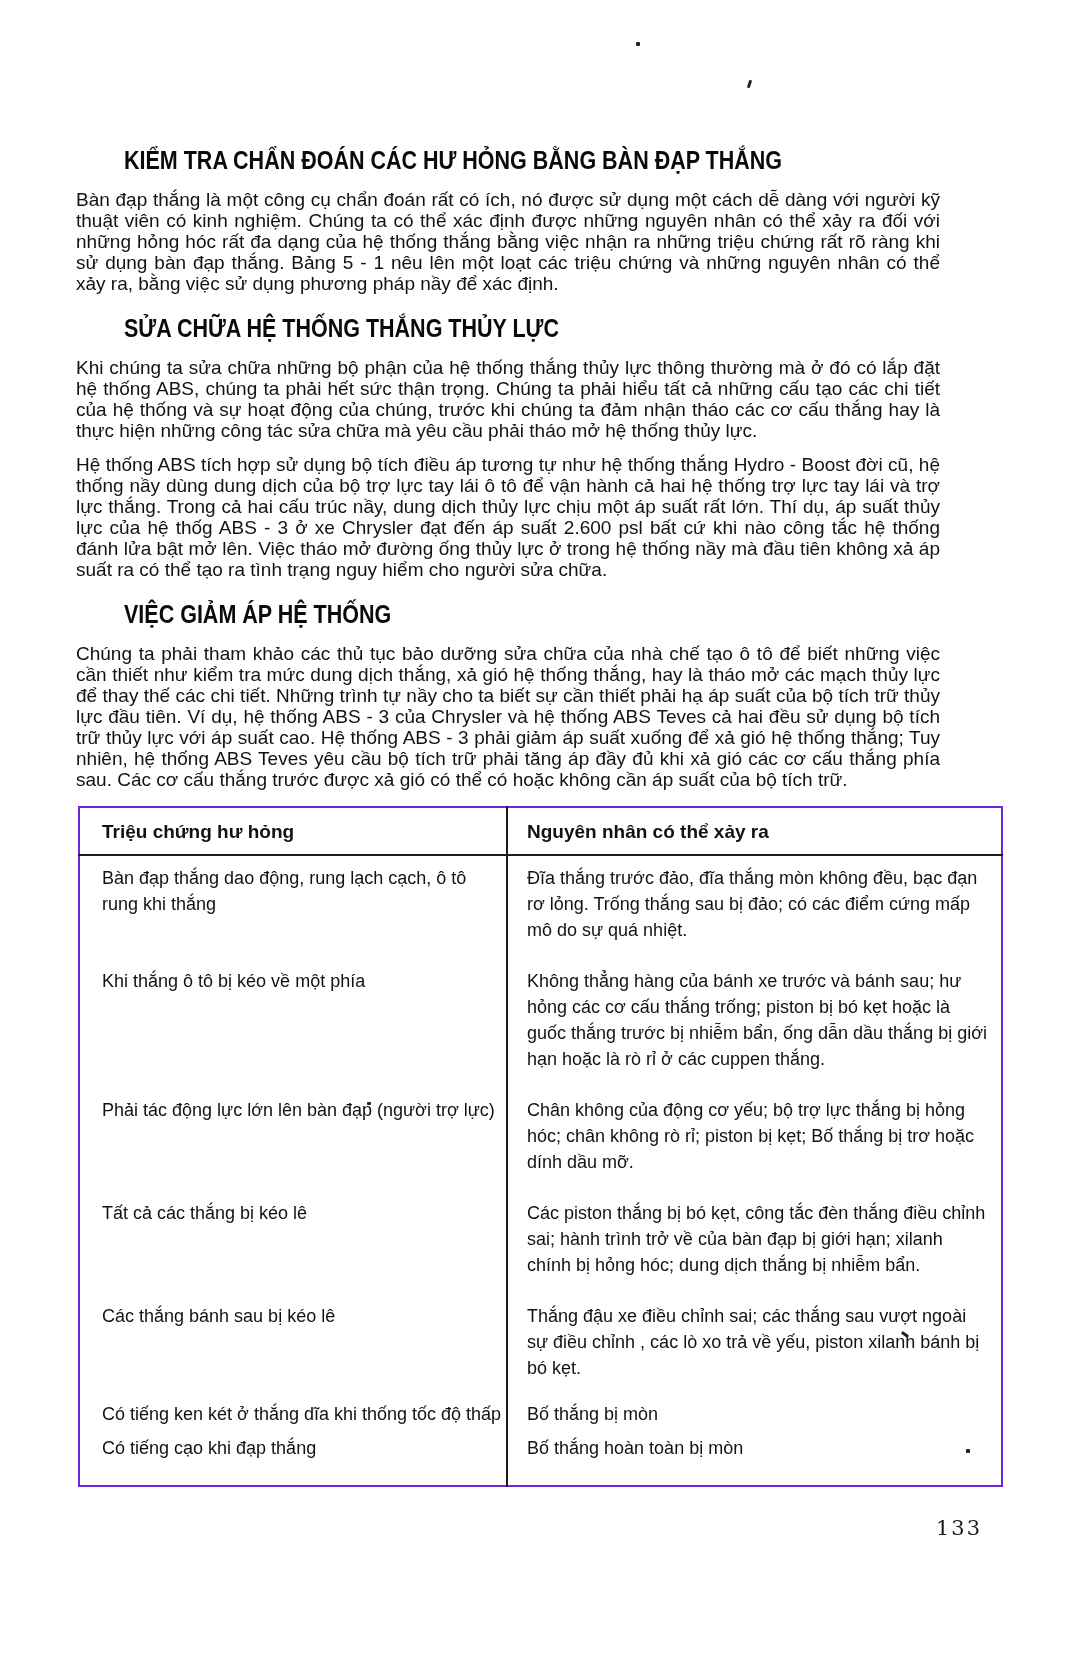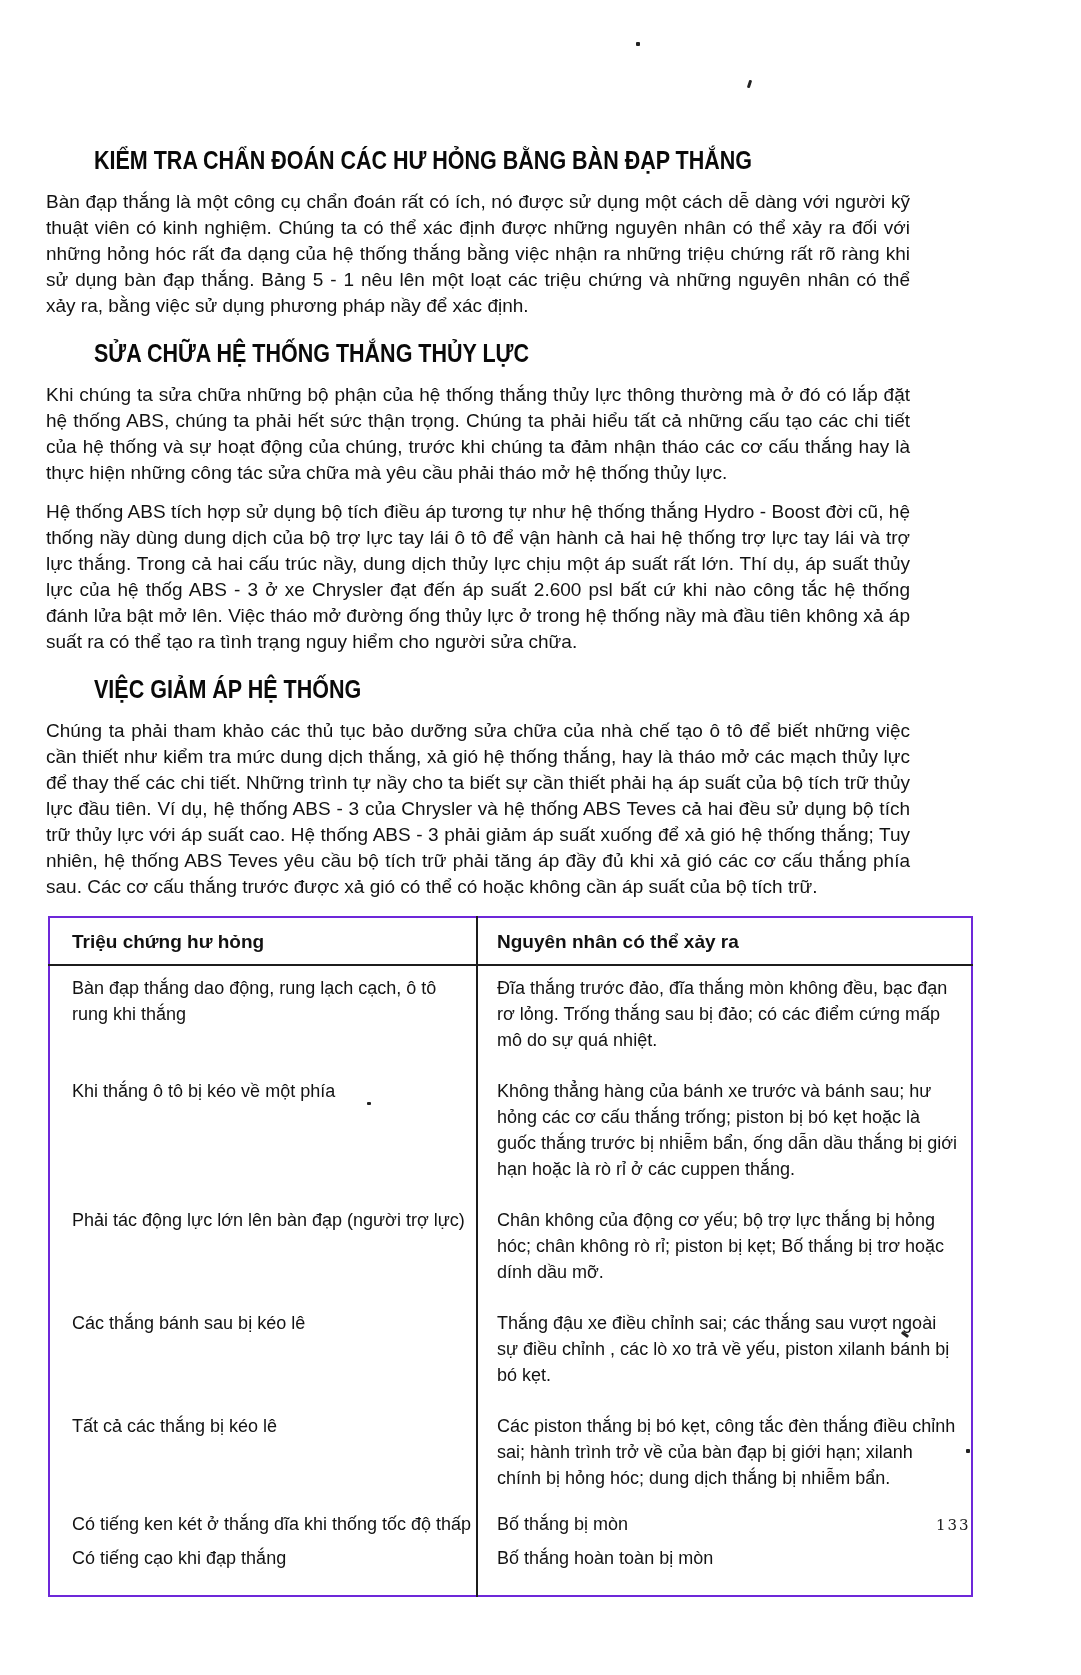--- a/index.html
+++ b/index.html
@@ -7,37 +7,37 @@
     position:relative;
     width:1081px; height:1675px;
     margin:0 auto;
     background:#ffffff;
     color:#121212;
     font-family:"Liberation Sans", sans-serif;
     overflow:hidden;
   }
   .content {
     position:absolute;
-    left:46px; top:146px;
+    left:76px; top:146px;
     width:864px;
   }
   h2.sec-heading {
     font-size:25px;
     font-weight:700;
     letter-spacing:0px;
     margin:20px 0 14px 48px;
     transform:scaleX(0.86);
     transform-origin:left center;
     white-space:nowrap;
     color:#0a0a0a;
   }
   h2.sec-heading:first-child { margin-top:0; }
   p.body-par {
     font-size:19px;
-    line-height:26px;
+    line-height:21px;
     text-align:justify;
     margin:0 0 13px 0;
   }
   
   .tbl-wrap { margin:16px 0 0 2px; }
   table.diag {
     border-collapse:collapse;
     width:923px;
     table-layout:fixed;
     font-size:18px;
@@ -57,21 +57,21 @@
   table.diag td { padding:9px 10px 9px 22px; }
   table.diag tr.gap-lg td { padding-bottom:16px;margin-top:15px; }
   table.diag tr.gap-sm td { padding-top:4px; padding-bottom:4px; }
   table.diag tr:last-child td { padding-bottom:24px;margin-top:20px; }
   table.diag tr.nowrap-sym td.sym-c { white-space:nowrap; }
   
   .page-num {
     position:absolute;
     left:936px; top:1516px;
     font-family:"DejaVu Serif", serif;
-    font-size:15px;
+    font-size:21px;
     letter-spacing:2px;
     color:#1a1a1a;
     text-align:center;
   }
   
   .speck { position:absolute; background:#222; border-radius:1px; }
   .speck.a1 { left:636px; top:42px;  width:4px; height:4px; }
   .speck.a2 { left:748px; top:80px;  width:3px; height:8px; transform:rotate(18deg); }
   .speck.a3 { left:367px; top:1102px; width:4px; height:3px; }
   .speck.a4 { left:901px; top:1333px; width:8px; height:3px; transform:rotate(35deg); }
@@ -113,26 +113,26 @@
           </tr>
           <tr class="gap-lg">
             <td class="sym-c">Khi thắng ô tô bị kéo về một phía</td>
             <td class="cause-c">Không thẳng hàng của bánh xe trước và bánh sau; hư hỏng các cơ cấu thắng trống; piston bị bó kẹt hoặc là guốc thắng trước bị nhiễm bẩn, ống dẫn dầu thắng bị giới hạn hoặc là rò rỉ ở các cuppen thắng.</td>
           </tr>
           <tr class="gap-lg">
             <td class="sym-c">Phải tác động lực lớn lên bàn đạp (người trợ lực)</td>
             <td class="cause-c">Chân không của động cơ yếu; bộ trợ lực thắng bị hỏng hóc; chân không rò rỉ; piston bị kẹt; Bố thắng bị trơ hoặc dính dầu mỡ.</td>
           </tr>
           <tr class="gap-lg">
+            <td class="sym-c">Tất cả các thắng bị kéo lê</td>
+            <td class="cause-c">Các piston thắng bị bó kẹt, công tắc đèn thắng điều chỉnh sai; hành trình trở về của bàn đạp bị giới hạn; xilanh chính bị hỏng hóc; dung dịch thắng bị nhiễm bẩn.</td>
+          </tr>
+          <tr class="gap-lg">
             <td class="sym-c">Các thắng bánh sau bị kéo lê</td>
             <td class="cause-c">Thắng đậu xe điều chỉnh sai; các thắng sau vượt ngoài sự điều chỉnh , các lò xo trả về yếu, piston xilanh bánh bị bó kẹt.</td>
-          </tr>
-          <tr class="gap-lg">
-            <td class="sym-c">Tất cả các thắng bị kéo lê</td>
-            <td class="cause-c">Các piston thắng bị bó kẹt, công tắc đèn thắng điều chỉnh sai; hành trình trở về của bàn đạp bị giới hạn; xilanh chính bị hỏng hóc; dung dịch thắng bị nhiễm bẩn.</td>
           </tr>
           <tr class="gap-sm nowrap-sym">
             <td class="sym-c">Có tiếng ken két ở thắng dĩa khi thống tốc độ thấp</td>
             <td class="cause-c">Bố thắng bị mòn</td>
           </tr>
           <tr class="gap-sm nowrap-sym">
             <td class="sym-c">Có tiếng cạo khi đạp thắng</td>
             <td class="cause-c">Bố thắng hoàn toàn bị mòn</td>
           </tr>
         </tbody>

